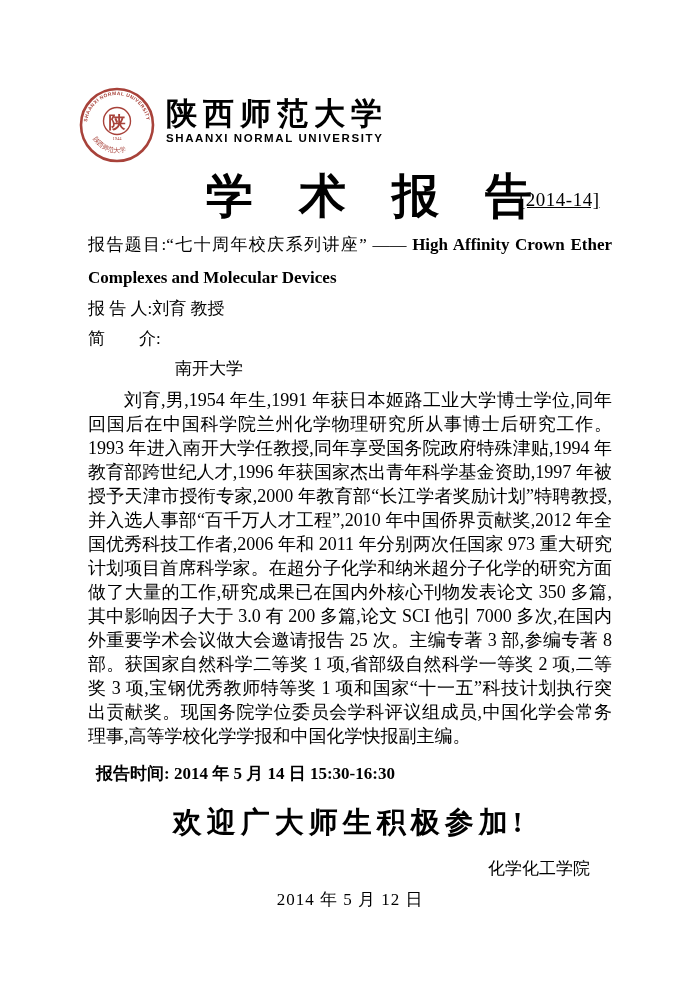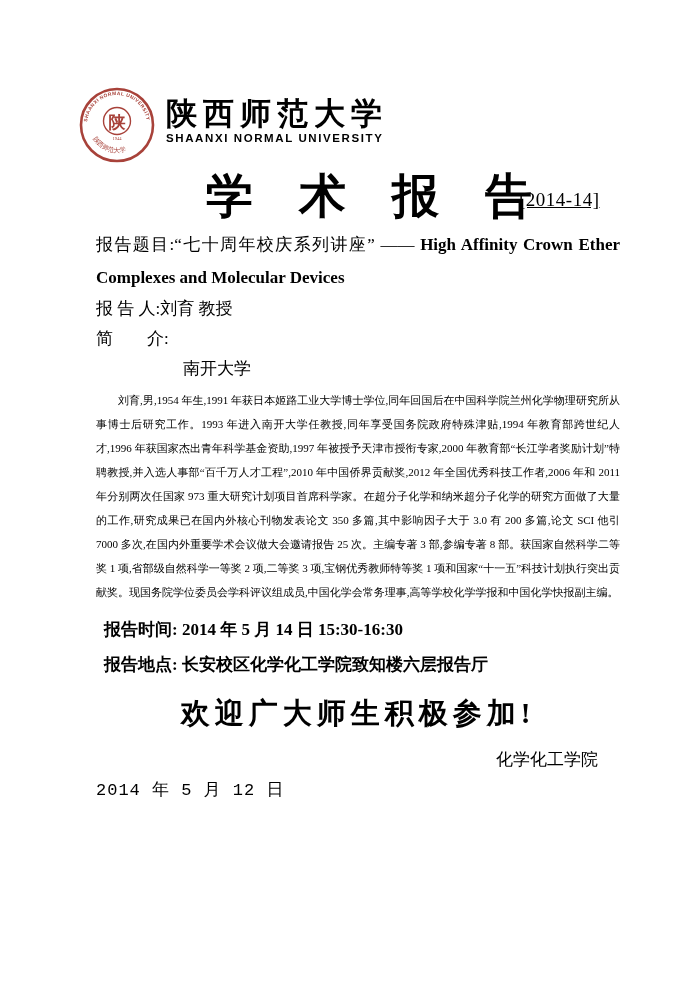--- a/index.html
+++ b/index.html
@@ -30,38 +30,38 @@
     letter-spacing:46px; white-space:nowrap;
   }
   .issue {
     position:absolute; left:519px; top:189px;
     font-size:19px; letter-spacing:0.5px;
     font-family:"Liberation Serif","DejaVu Serif",serif;
     text-decoration:underline;
   }
 
   
-  .content { position:absolute; left:96px; top:228px; width:524px; }
+  .content { position:absolute; left:88px; top:228px; width:524px; }
   .report-title { margin:0; font-size:17px; line-height:33px; text-align:justify; }
   .report-title .en { font-weight:bold; }
   .meta-line { margin:0; font-size:17px; line-height:30px; }
   .affiliation { padding-left:87px; }
   .bio {
-    margin:4px 0 0; font-size:11px; line-height:24px;
+    margin:4px 0 0; font-size:18px; line-height:24px;
     text-align:justify; text-indent:2em;
   }
   .sched { margin:8px; font-size:17px; line-height:22px; font-weight:bold; }
   .sched-time { margin-top:15px; }
   .sched-venue { margin-top:13px; }
   .welcome {
     margin:17px 0 16px; font-size:29px; line-height:40px; font-weight:bold;
     text-align:center; letter-spacing:5px;
   }
   .sign { margin:15px 22px 0 0; font-size:17px; line-height:22px; text-align:right; }
-  .sign-date { margin:9px 0 0; font-size:17px; line-height:22px; text-align:left; letter-spacing:1px;font-family:Liberation Mono, monospace; }
+  .sign-date { margin:9px 0 0; font-size:17px; line-height:22px; text-align:center; letter-spacing:1px; }
 </style>
 </head>
 <body>
 
 <div class="page">
 
   <div class="brand-row">
     <svg class="seal" viewBox="0 0 82 78" aria-hidden="true">
       <circle cx="41" cy="39" r="36" fill="none" stroke="var(--seal-color,#a8423a)" stroke-width="2.6"></circle>
       <defs>
@@ -94,21 +94,20 @@
     <p class="meta-line"><span>报 告 人:</span><span>刘育 教授</span></p>
 
     <p class="meta-line">简　　介:</p>
 
     <p class="meta-line affiliation">南开大学</p>
 
     <p class="bio">刘育,男,1954 年生,1991 年获日本姬路工业大学博士学位,同年回国后在中国科学院兰州化学物理研究所从事博士后研究工作。1993 年进入南开大学任教授,同年享受国务院政府特殊津贴,1994 年教育部跨世纪人才,1996 年获国家杰出青年科学基金资助,1997 年被授予天津市授衔专家,2000 年教育部“长江学者奖励计划”特聘教授,并入选人事部“百千万人才工程”,2010 年中国侨界贡献奖,2012 年全国优秀科技工作者,2006 年和 2011 年分别两次任国家 973 重大研究计划项目首席科学家。在超分子化学和纳米超分子化学的研究方面做了大量的工作,研究成果已在国内外核心刊物发表论文 350 多篇,其中影响因子大于 3.0 有 200 多篇,论文 SCI 他引 7000 多次,在国内外重要学术会议做大会邀请报告 25 次。主编专著 3 部,参编专著 8 部。获国家自然科学二等奖 1 项,省部级自然科学一等奖 2 项,二等奖 3 项,宝钢优秀教师特等奖 1 项和国家“十一五”科技计划执行突出贡献奖。现国务院学位委员会学科评议组成员,中国化学会常务理事,高等学校化学学报和中国化学快报副主编。</p>
 
     <p class="sched sched-time"><span>报告时间:</span> <span>2014 年 5 月 14 日  15:30-16:30</span></p>
 
-    <p class="sched sched-venue"><span>报告地点:</span> <span>长安校区化学化工学院致知楼六层报告厅</span></p>
 
     <p class="welcome">欢迎广大师生积极参加!</p>
 
     <p class="sign">化学化工学院</p>
 
     <p class="sign-date">2014 年 5 月 12 日</p>
 
   </div>
 </div>
 

